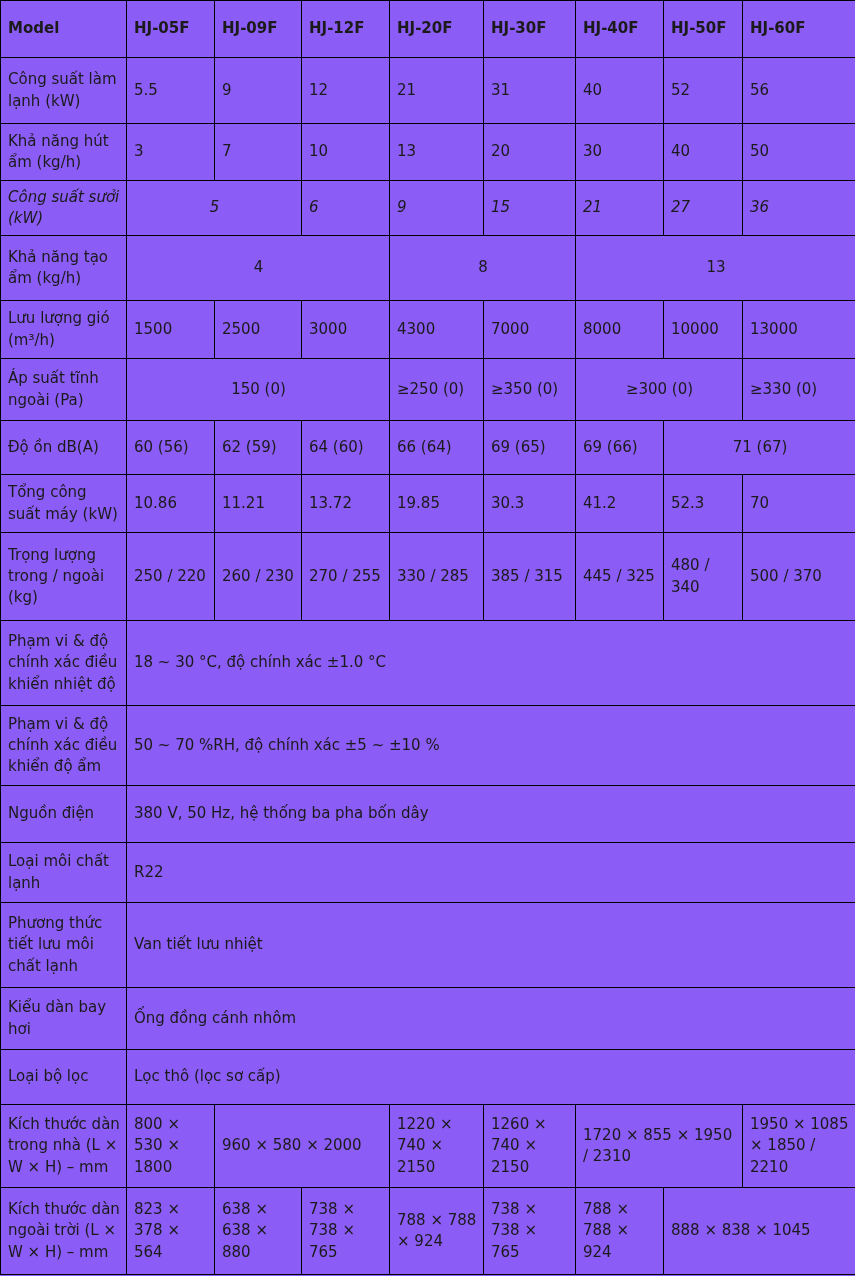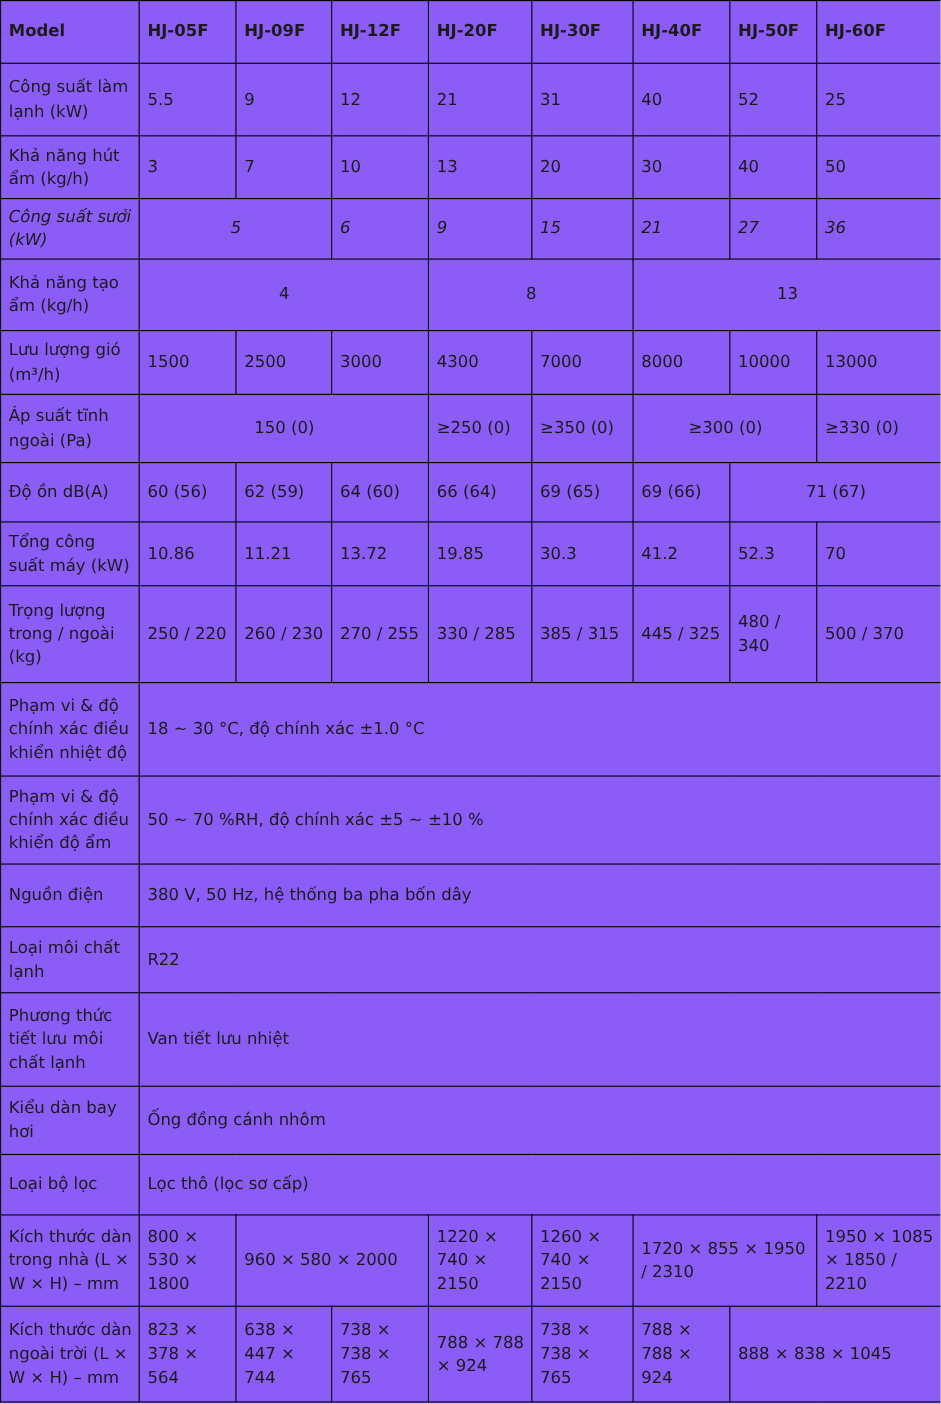--- a/index.html
+++ b/index.html
@@ -69,21 +69,21 @@
     <tbody>
         <tr style="height: 66px;">
           <td>Công suất làm lạnh (kW)</td>
           <td>5.5</td>
           <td>9</td>
           <td>12</td>
           <td>21</td>
           <td>31</td>
           <td>40</td>
           <td>52</td>
-          <td>25</td>
+          <td>56</td>
         </tr>
         <tr style="height: 57px;">
           <td>Khả năng hút ẩm (kg/h)</td>
           <td>3</td>
           <td>7</td>
           <td>10</td>
           <td>13</td>
           <td>20</td>
           <td>30</td>
           <td>40</td>
@@ -189,21 +189,21 @@
           <td>800 × 530 × 1800</td>
           <td colspan="2">960 × 580 × 2000</td>
           <td>1220 × 740 × 2150</td>
           <td>1260 × 740 × 2150</td>
           <td colspan="2">1720 × 855 × 1950 / 2310</td>
           <td>1950 × 1085 × 1850 / 2210</td>
         </tr>
         <tr style="height: 87px;">
           <td>Kích thước dàn ngoài trời (L × W × H) – mm</td>
           <td>823 × 378 × 564</td>
-          <td>638 × 447 × 744</td>
+          <td>638 × 638 × 880</td>
           <td>738 × 738 × 765</td>
           <td>788 × 788 × 924</td>
           <td>738 × 738 × 765</td>
           <td>788 × 788 × 924</td>
           <td colspan="2">888 × 838 × 1045</td>
         </tr>
       </tbody>
   </table>
 </div>
 

